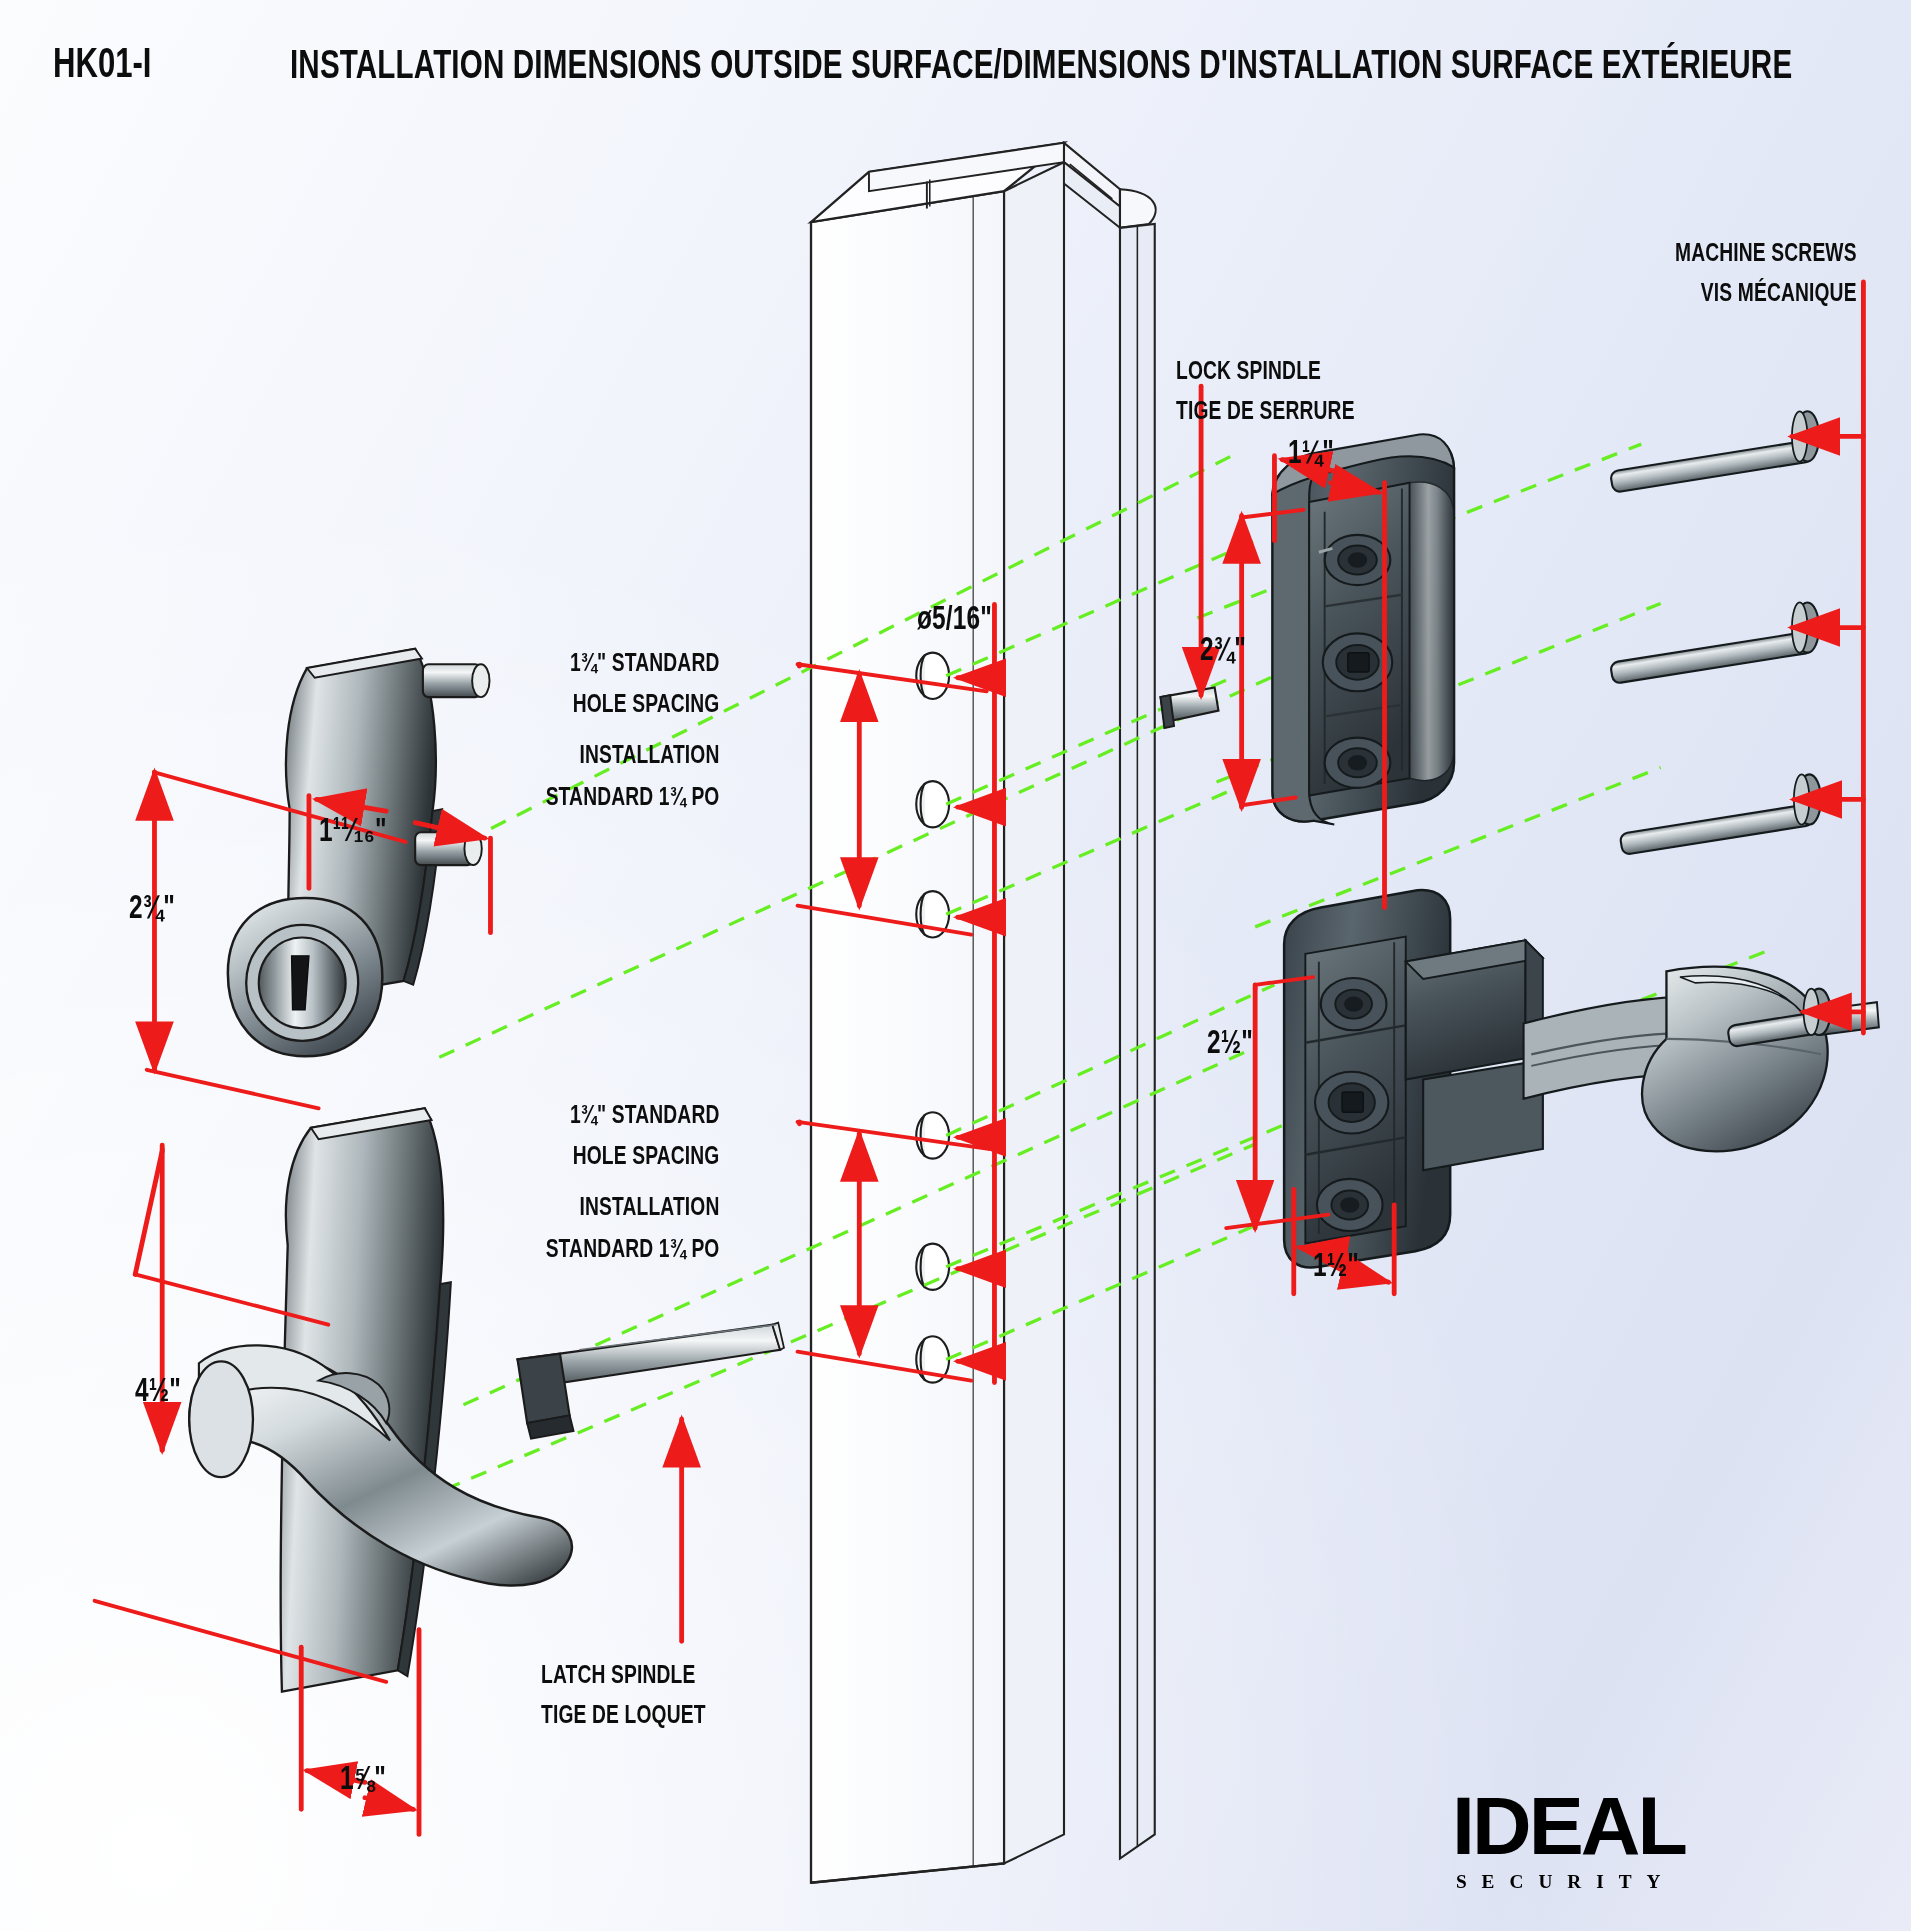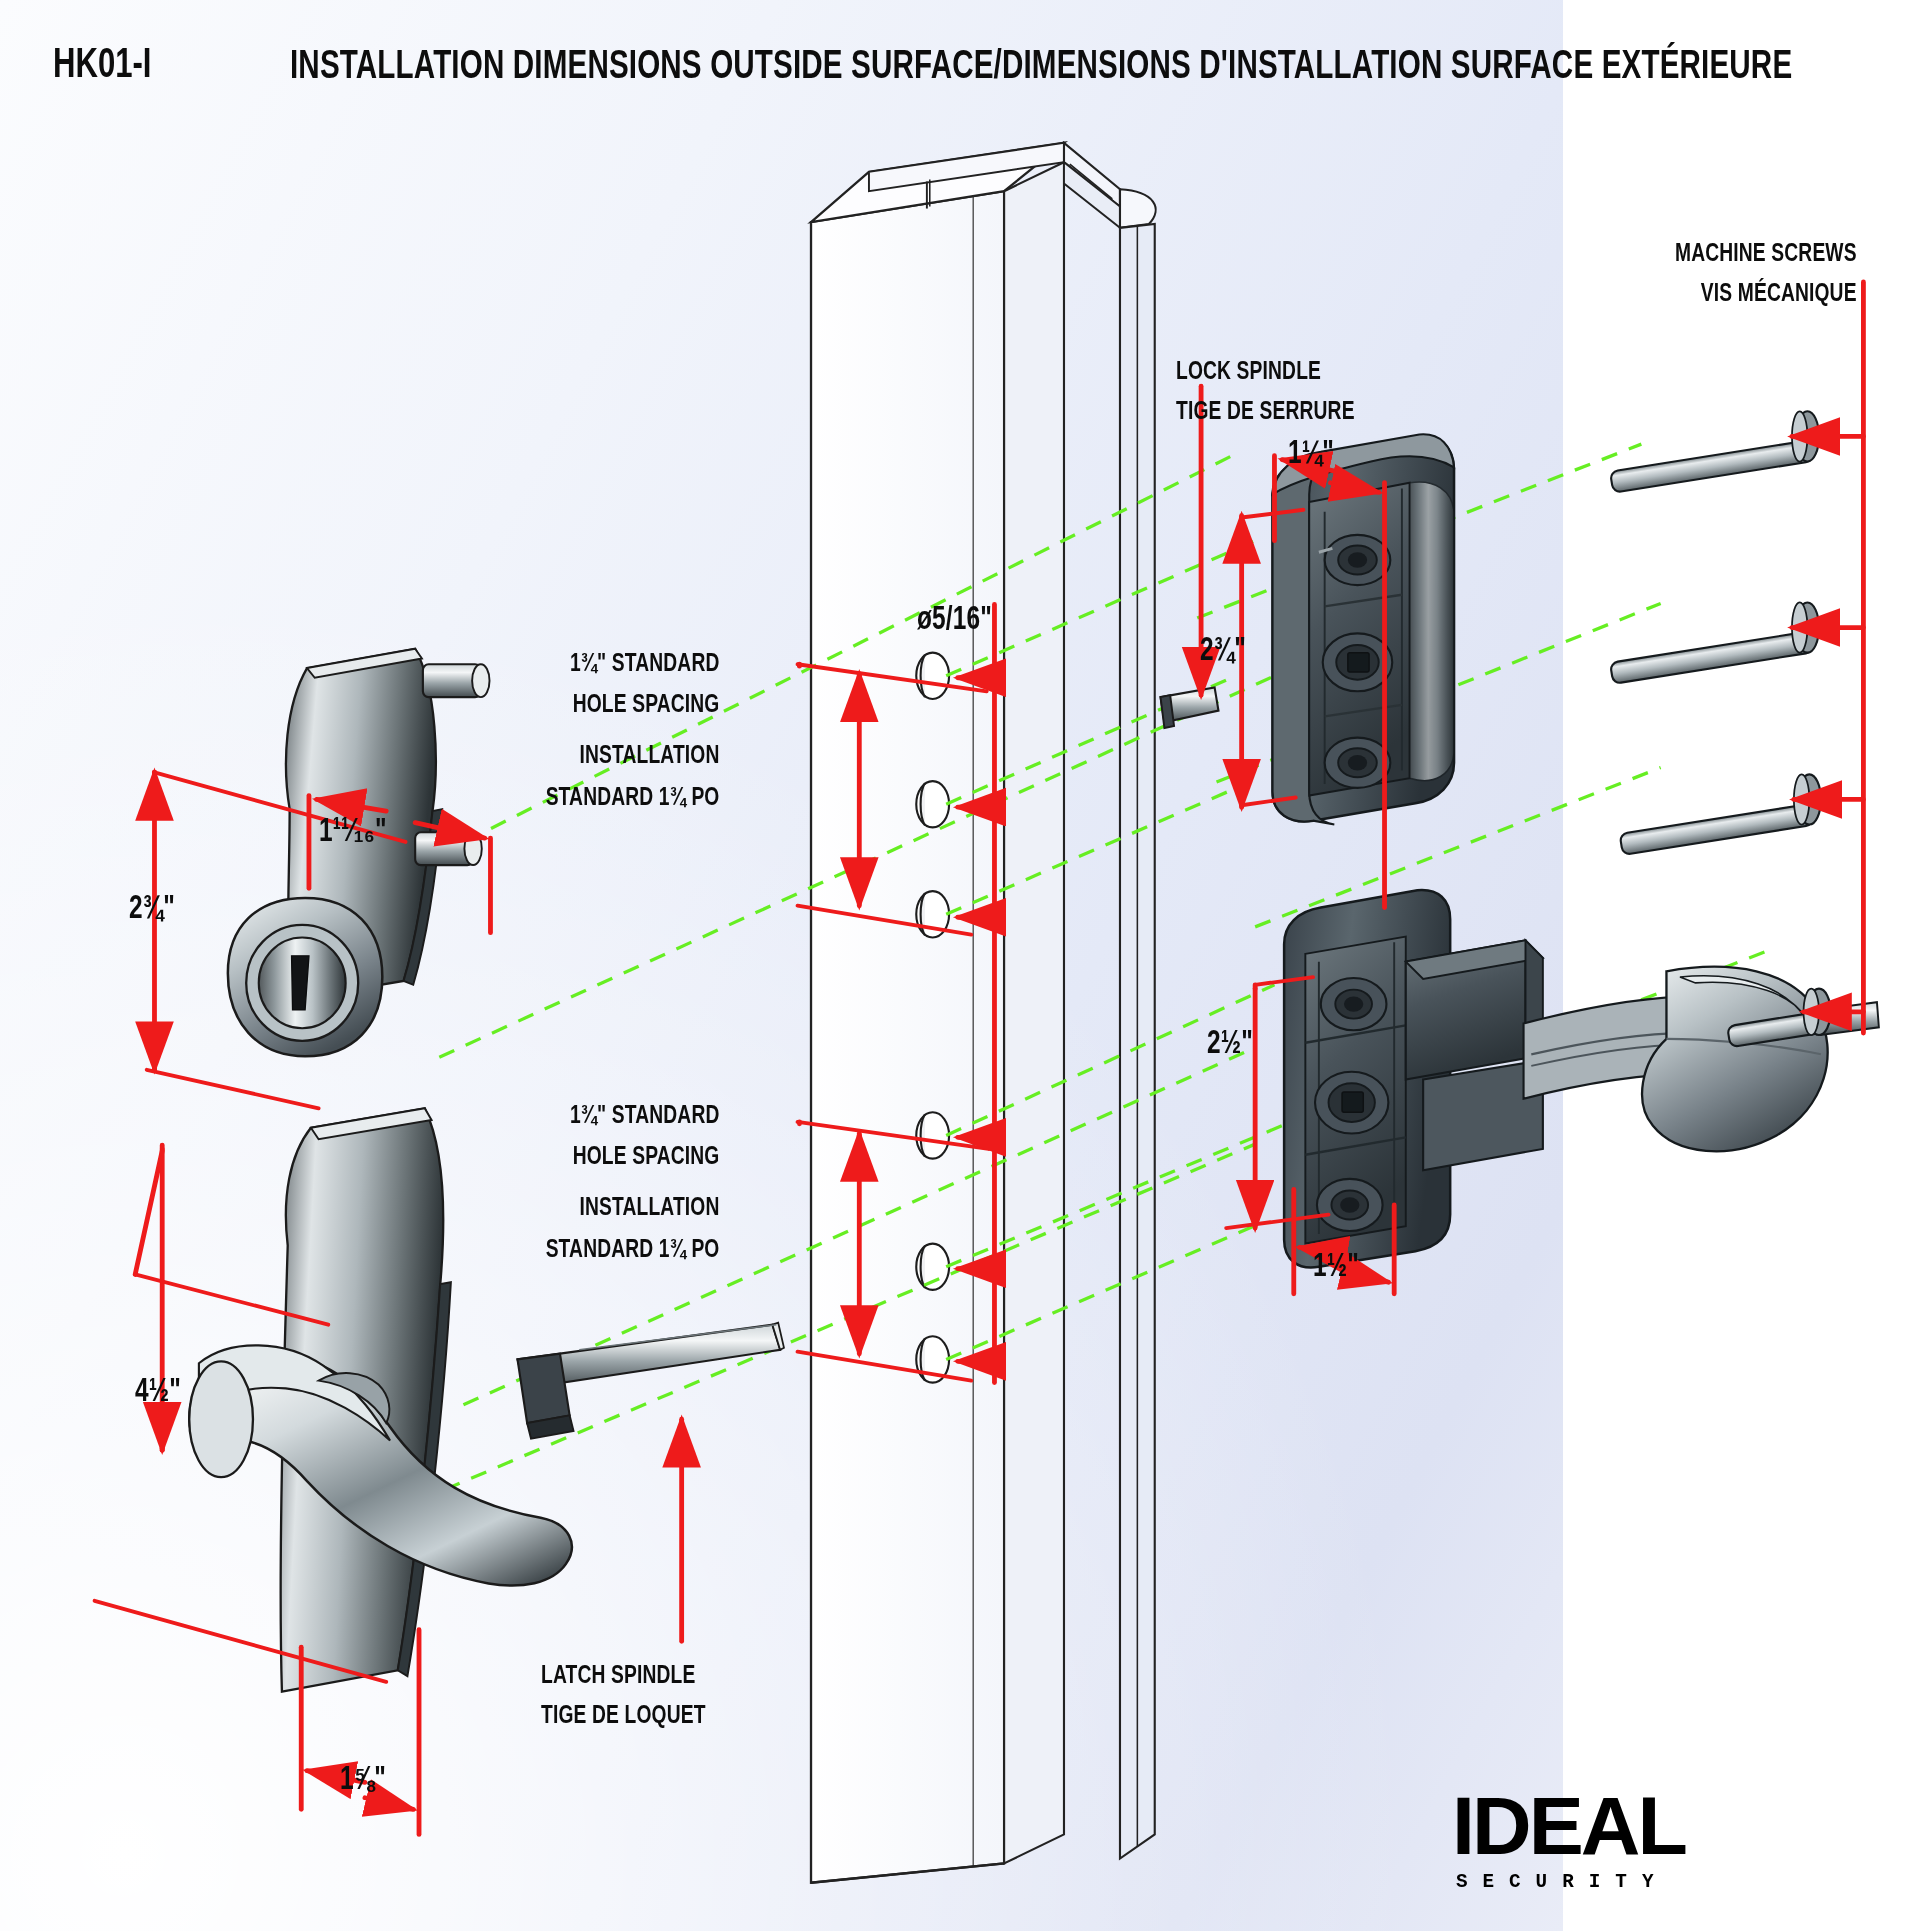--- a/index.html
+++ b/index.html
@@ -4,21 +4,21 @@
 <style>
   html,body{margin:0;padding:0;}
   body{
     width:1931px;height:1931px;
     background:#ffffff;
     font-family:"Liberation Sans", sans-serif;
     overflow:hidden;
   }
   #stage{
     position:relative;
-    width:1563px;height:1931px;
+    width:1911px;height:1931px;
     background:
       radial-gradient(circle at 8% 96%, #ffffff 0%, rgba(255,255,255,0) 55%),
       linear-gradient(118deg,#fbfcfe 0%, #f1f4fb 30%, #e4e9f7 62%, #dde2f3 85%, #e9ecf7 100%);
   }
   .abs{position:absolute;}
   svg{display:block;}
   
   .txt{
     position:absolute;
     font-family:"Liberation Sans", sans-serif;
@@ -46,21 +46,21 @@
     font-family:"Liberation Sans", sans-serif;
     font-weight:700;
     font-size:81px;
     color:#000;
     letter-spacing:-2.9px;
     transform:scaleX(1.02);
     transform-origin:left top;
     line-height:.95;
   }
   #logo-security{
-    font-family:Liberation Mono, monospace;
+    font-family:Liberation Serif, serif;
     font-weight:700;
     font-size:19.3px;
     color:#000;
     letter-spacing:15px;
     margin-top:5.8px;
     margin-left:3.9px;
   }
 </style>
 </head>
 <body>

